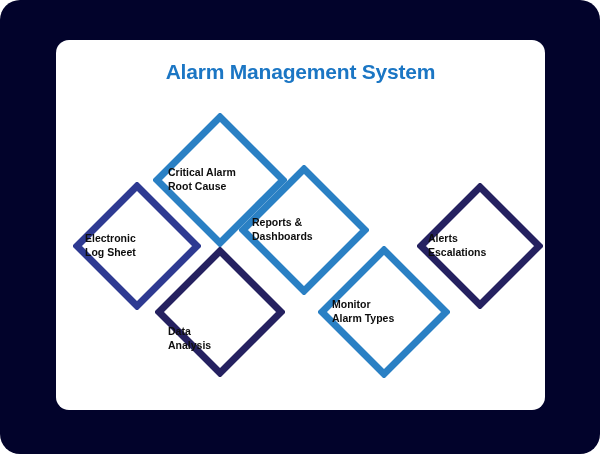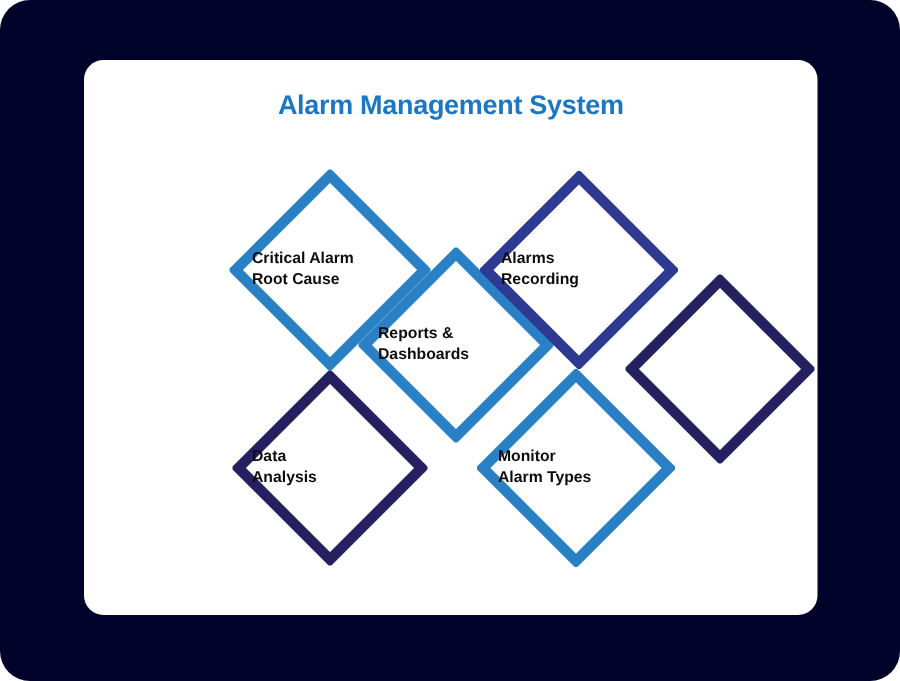--- a/index.html
+++ b/index.html
@@ -32,21 +32,21 @@
     background: #ffffff;
     border-radius: 13px;
     overflow: hidden;
   }
   #diagram-title {
     position: absolute;
     left: 0;
     top: 20px;
     width: 489px;
     text-align: center;
-    font-size: 18px;
+    font-size: 21px;
     font-weight: bold;
     letter-spacing: -0.2px;
     color: #1b76c4;
     font-family: "Liberation Sans", sans-serif;
   }
   #diamond-layer {
     position: absolute;
     left: 0; top: 0;
     width: 489px;
     height: 370px;
@@ -79,57 +79,59 @@
 
 <div id="screen">
 
   <div id="outer-frame" style="background: rgb(2, 3, 43); border-radius: 20px;"></div>
 
   <div id="card" style="left: 56px; top: 40px; width: 489px; height: 370px; background: rgb(255, 255, 255); border-radius: 13px;">
 
     <div id="diagram-title" style="color: rgb(27, 118, 196); width: 489px;">Alarm Management System</div>
 
     <div id="diamond-layer" style="width: 489px; height: 370px;">
+        <div class="diamond-node" style="left: 81px; top: 206px; width: 128px; height: 128px;">
+          <svg class="diamond-shape" width="128" height="128" viewBox="0 0 128 128">
+            <polygon points="64,4 124,64 64,124 4,64" fill="#ffffff" stroke="#2e3a92" stroke-width="7" stroke-linejoin="miter"></polygon>
+          </svg>
+          <div class="diamond-label" style="color: rgb(13, 13, 13);">Electronic
+Log Sheet</div>
+        </div>
         <div class="diamond-node" style="left: 164px; top: 140px; width: 134px; height: 134px;">
           <svg class="diamond-shape" width="134" height="134" viewBox="0 0 134 134">
             <polygon points="67,4 130,67 67,130 4,67" fill="#ffffff" stroke="#2a80c4" stroke-width="7" stroke-linejoin="miter"></polygon>
           </svg>
           <div class="diamond-label" style="color: rgb(13, 13, 13);">Critical Alarm
 Root Cause</div>
         </div>
         <div class="diamond-node" style="left: 164px; top: 272px; width: 130px; height: 130px;">
           <svg class="diamond-shape" width="130" height="130" viewBox="0 0 130 130">
             <polygon points="65,4 126,65 65,126 4,65" fill="#ffffff" stroke="#252160" stroke-width="7" stroke-linejoin="miter"></polygon>
           </svg>
-          <div class="diamond-label" style="color: rgb(13, 13, 13);">Data
+          <div class="diamond-label" style="color: rgb(13, 13, 13); margin-top: 27px;">Data
 Analysis</div>
         </div>
         <div class="diamond-node" style="left: 248px; top: 190px; width: 130px; height: 130px;">
           <svg class="diamond-shape" width="130" height="130" viewBox="0 0 130 130">
             <polygon points="65,4 126,65 65,126 4,65" fill="#ffffff" stroke="#2a80c4" stroke-width="7" stroke-linejoin="miter"></polygon>
           </svg>
           <div class="diamond-label" style="color: rgb(13, 13, 13);">Reports &amp;
 Dashboards</div>
-        </div>
-        <div class="diamond-node" style="left: 330px; top: 140px; width: 132px; height: 132px;">
-          <svg class="diamond-shape" width="132" height="132" viewBox="0 0 132 132">
-            <polygon points="66,4 128,66 66,128 4,66" fill="#ffffff" stroke="#2e3a92" stroke-width="7" stroke-linejoin="miter"></polygon>
-          </svg>
-          <div class="diamond-label" style="color: rgb(13, 13, 13);">Alarms
-Recording</div>
         </div>
         <div class="diamond-node" style="left: 328px; top: 272px; width: 132px; height: 132px;">
           <svg class="diamond-shape" width="132" height="132" viewBox="0 0 132 132">
             <polygon points="66,4 128,66 66,128 4,66" fill="#ffffff" stroke="#2a80c4" stroke-width="7" stroke-linejoin="miter"></polygon>
           </svg>
           <div class="diamond-label" style="color: rgb(13, 13, 13);">Monitor
 Alarm Types</div>
         </div>
         <div class="diamond-node" style="left: 424px; top: 206px; width: 126px; height: 126px;">
           <svg class="diamond-shape" width="126" height="126" viewBox="0 0 126 126">
             <polygon points="63,4 122,63 63,122 4,63" fill="#ffffff" stroke="#252160" stroke-width="7" stroke-linejoin="miter"></polygon>
           </svg>
+          <div class="diamond-label" style="color: rgb(13, 13, 13);">Alerts
+Escalations</div>
         </div>
       </div>
 
   </div>
 
 </div>
 
 </body></html>

